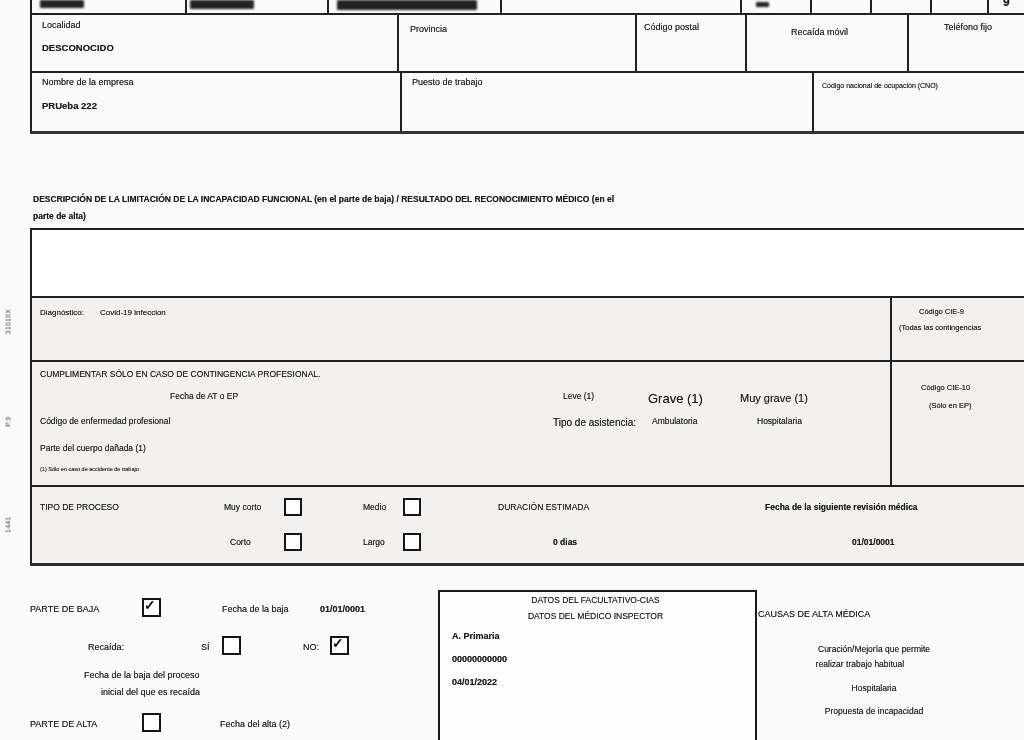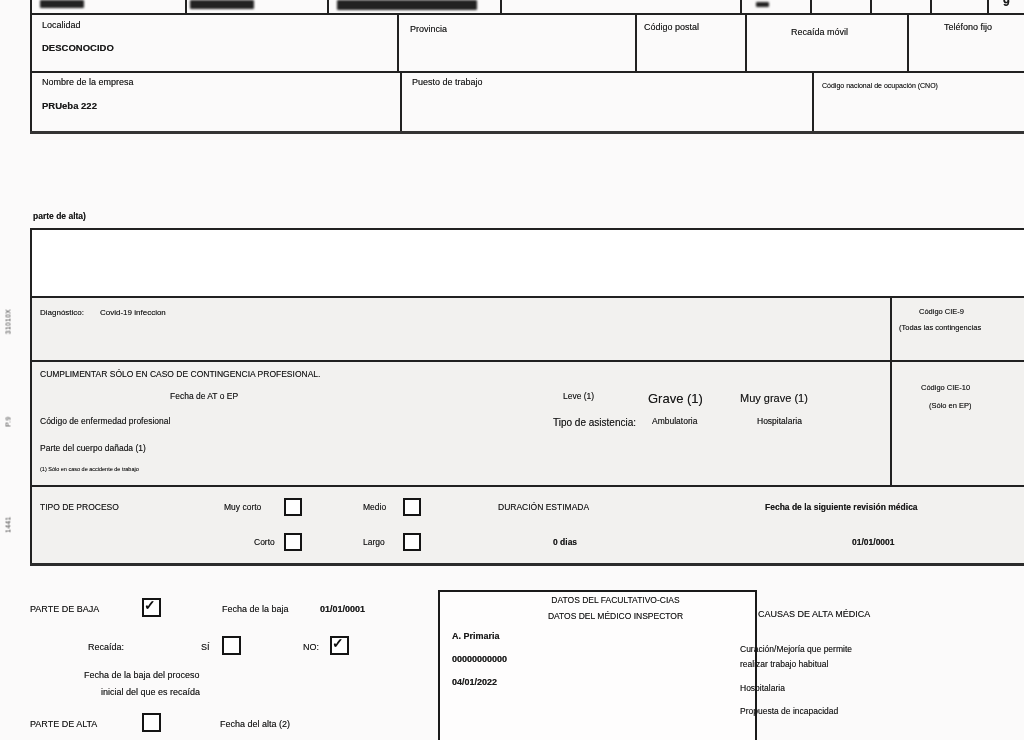--- a/index.html
+++ b/index.html
@@ -16,22 +16,22 @@
   .vl{position:absolute; background:#232323; width:2px;}
   .cell-shade{position:absolute; background:#f0efed;}
   .whitebox{position:absolute; background:#fdfdfd;}
   .cb{position:absolute; width:14px; height:14px; border:2px solid #161616; background:#fdfdfd;
       text-align:center;}
   .cb.big{width:15px; height:15px; border-width:2.5px;}
   .cb .mk{position:absolute; left:0px; top:-3px; font-size:14px; font-weight:bold; color:#111;}
   .smudge{position:absolute; background:#242424; filter:blur(1.2px); border-radius:1px;}
   .vtext{position:absolute; transform:rotate(-90deg); font-size:6.5px; color:#3b3b3b;
       letter-spacing:0.5px; text-align:center; filter:blur(0.4px);}
-  .rightcol{position:absolute; text-align:left;}
-  .ctr{text-align:center;padding-left:20px;}
+  .rightcol{position:absolute; text-align:center;}
+  .ctr{text-align:center;}
 </style>
 </head>
 <body>
 
 <div id="screen">
 <div id="form">
 
   <div class="smudge" style="left:40px;top:0px;width:44px;height:8px"></div>
   <div class="smudge" style="left:190px;top:0px;width:64px;height:9px"></div>
   <div class="smudge" style="left:337px;top:0px;width:140px;height:10px"></div>
@@ -66,20 +66,21 @@
   <div class="t" style="left:42px;top:78px;font-size:9px">Nombre de la empresa</div>
   <div class="t b" style="left:42px;top:101px;font-size:9.5px">PRUeba 222</div>
   <div class="t" style="left:412px;top:78px;font-size:9px">Puesto de trabajo</div>
   <div class="t" style="left:822px;top:82px;font-size:7px">Código nacional de ocupación (CNO)</div>
 
   <div class="vl" style="left:30px;top:71px;height:61px"></div>
   <div class="vl" style="left:400px;top:71px;height:61px"></div>
   <div class="vl" style="left:812px;top:71px;height:61px"></div>
   <div class="hl" style="left:30px;top:131px;width:1070px;height:3px;background:#353535"></div>
 
+  <div class="t b" style="left:33px;top:195px;font-size:8.5px">DESCRIPCIÓN DE LA LIMITACIÓN DE LA INCAPACIDAD FUNCIONAL (en el parte de baja) / RESULTADO DEL RECONOCIMIENTO MÉDICO (en el</div>
   <div class="t b" style="left:33px;top:212px;font-size:8.5px">parte de alta)</div>
 
   <div class="whitebox" style="left:32px;top:230px;width:1068px;height:66px"></div>
   <div class="cell-shade" style="left:32px;top:297px;width:1068px;height:63px"></div>
   <div class="cell-shade" style="left:32px;top:362px;width:1068px;height:123px"></div>
   <div class="cell-shade" style="left:32px;top:487px;width:1068px;height:77px"></div>
 
   <div class="t" style="left:40px;top:309px;font-size:8px">Diagnóstico:</div>
   <div class="t" style="left:100px;top:309px;font-size:8px">Covid-19 infeccion</div>
   <div class="t" style="left:919px;top:308px;font-size:7.5px">Código CIE-9</div>
@@ -99,21 +100,21 @@
   <div class="t" style="left:921px;top:384px;font-size:7.5px">Código CIE-10</div>
   <div class="t" style="left:929px;top:402px;font-size:7.5px">(Sólo en EP)</div>
 
   <div class="t" style="left:40px;top:503px;font-size:8.5px">TIPO DE PROCESO</div>
   <div class="t" style="left:224px;top:503px;font-size:8.5px">Muy corto</div>
   <div class="cb" style="left:284px;top:498px"></div>
   <div class="t" style="left:363px;top:503px;font-size:8.5px">Medio</div>
   <div class="cb" style="left:403px;top:498px"></div>
   <div class="t" style="left:498px;top:503px;font-size:8.5px">DURACIÓN ESTIMADA</div>
   <div class="t b" style="left:765px;top:503px;font-size:8.5px">Fecha de la siguiente revisión médica</div>
-  <div class="t" style="left:254px;top:538px;font-size:8.5px">Corto</div>
+  <div class="t" style="left:230px;top:538px;font-size:8.5px">Corto</div>
   <div class="cb" style="left:284px;top:533px"></div>
   <div class="t" style="left:363px;top:538px;font-size:8.5px">Largo</div>
   <div class="cb" style="left:403px;top:533px"></div>
   <div class="t b" style="left:553px;top:538px;font-size:8.5px">0 dias</div>
   <div class="t b" style="left:852px;top:538px;font-size:8.5px">01/01/0001</div>
 
   <div class="vl" style="left:30px;top:228px;height:338px"></div>
   <div class="hl" style="left:30px;top:228px;width:1070px"></div>
   <div class="hl" style="left:30px;top:296px;width:1070px"></div>
   <div class="hl" style="left:30px;top:360px;width:1070px"></div>

